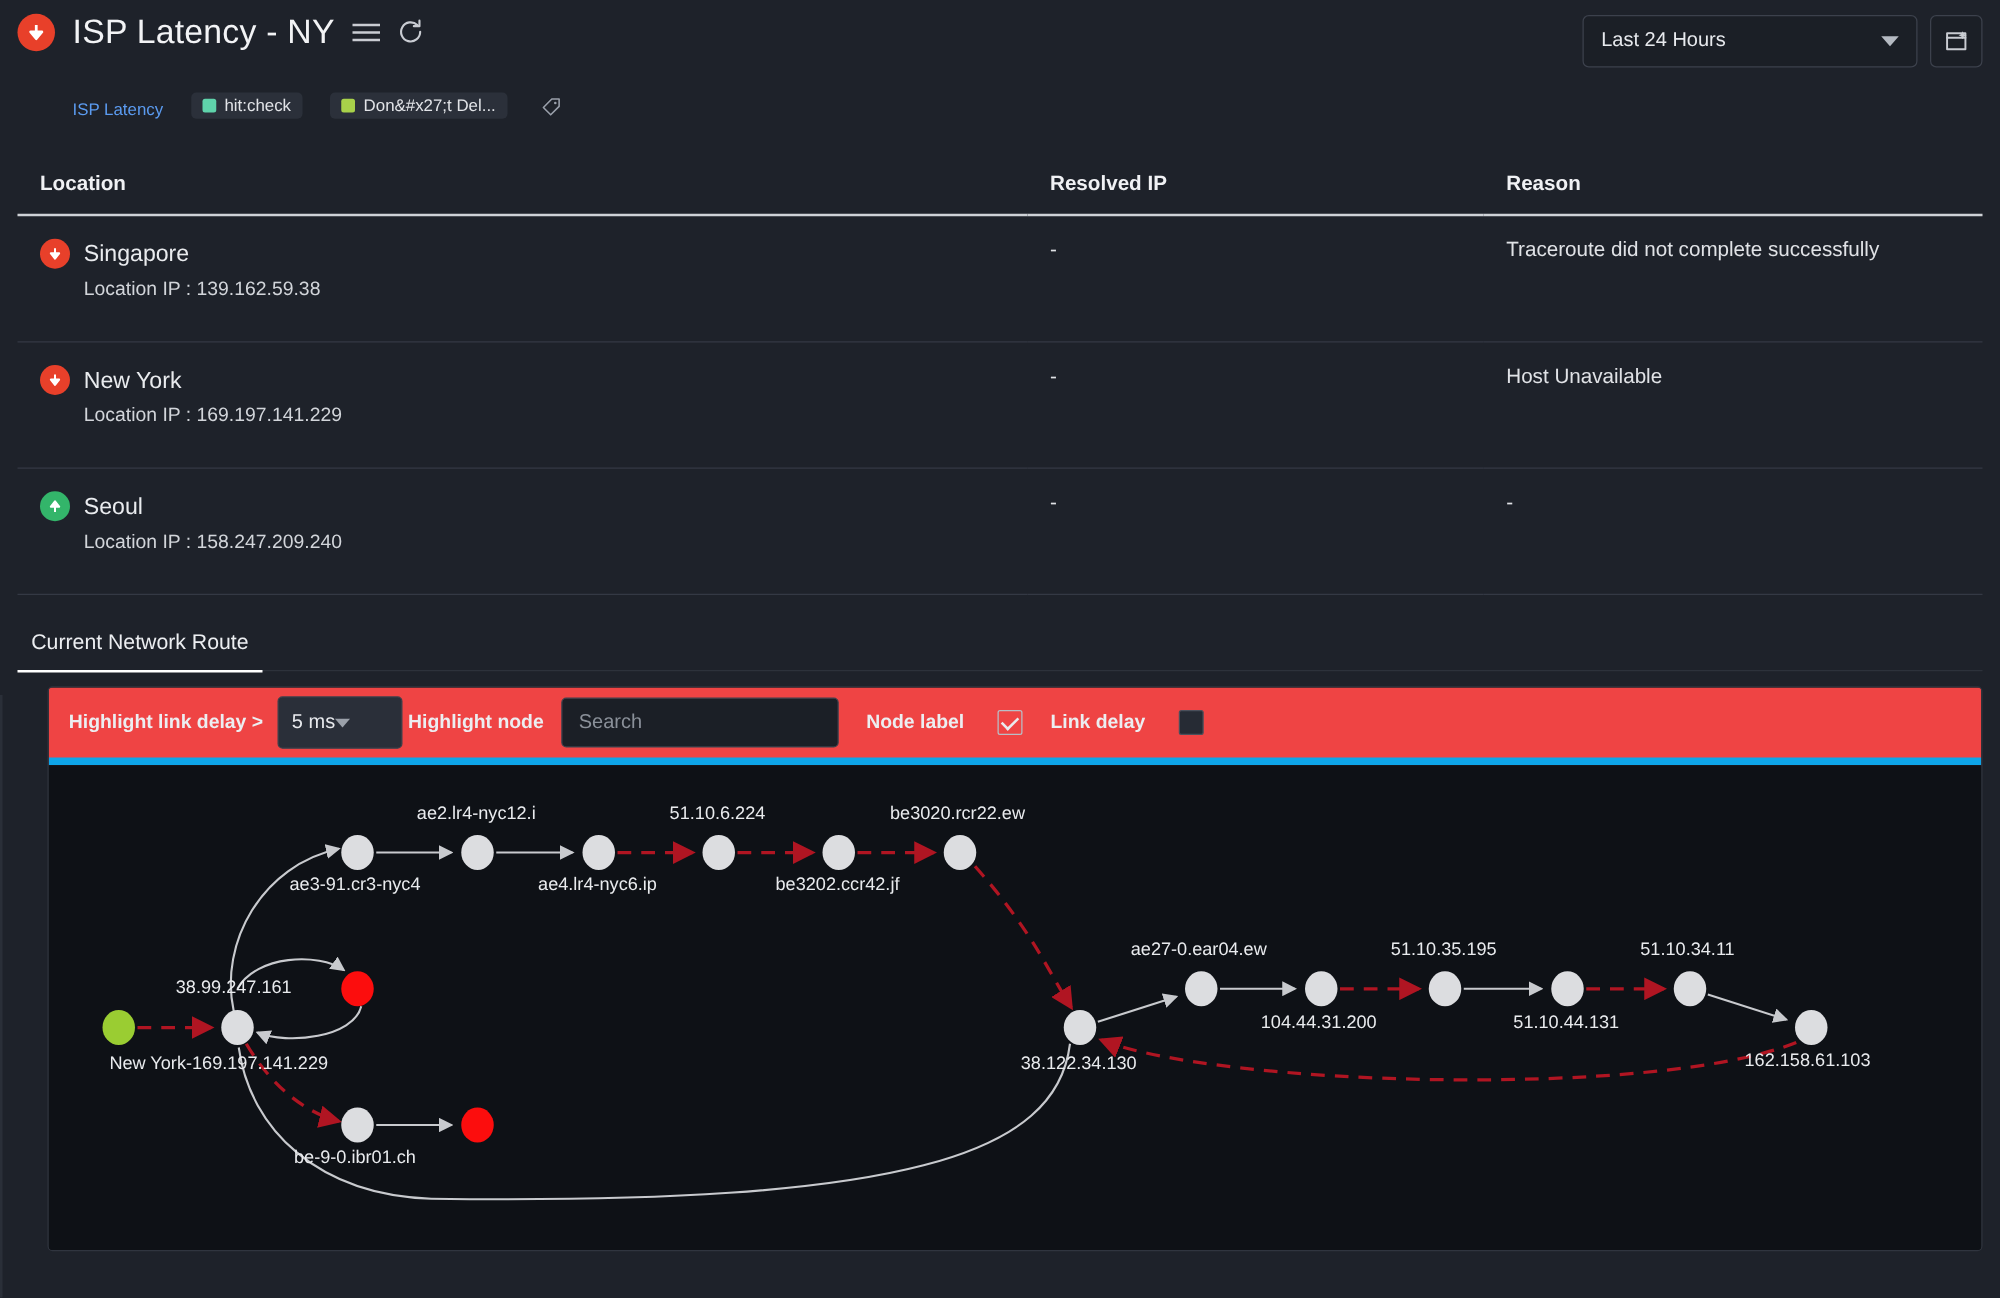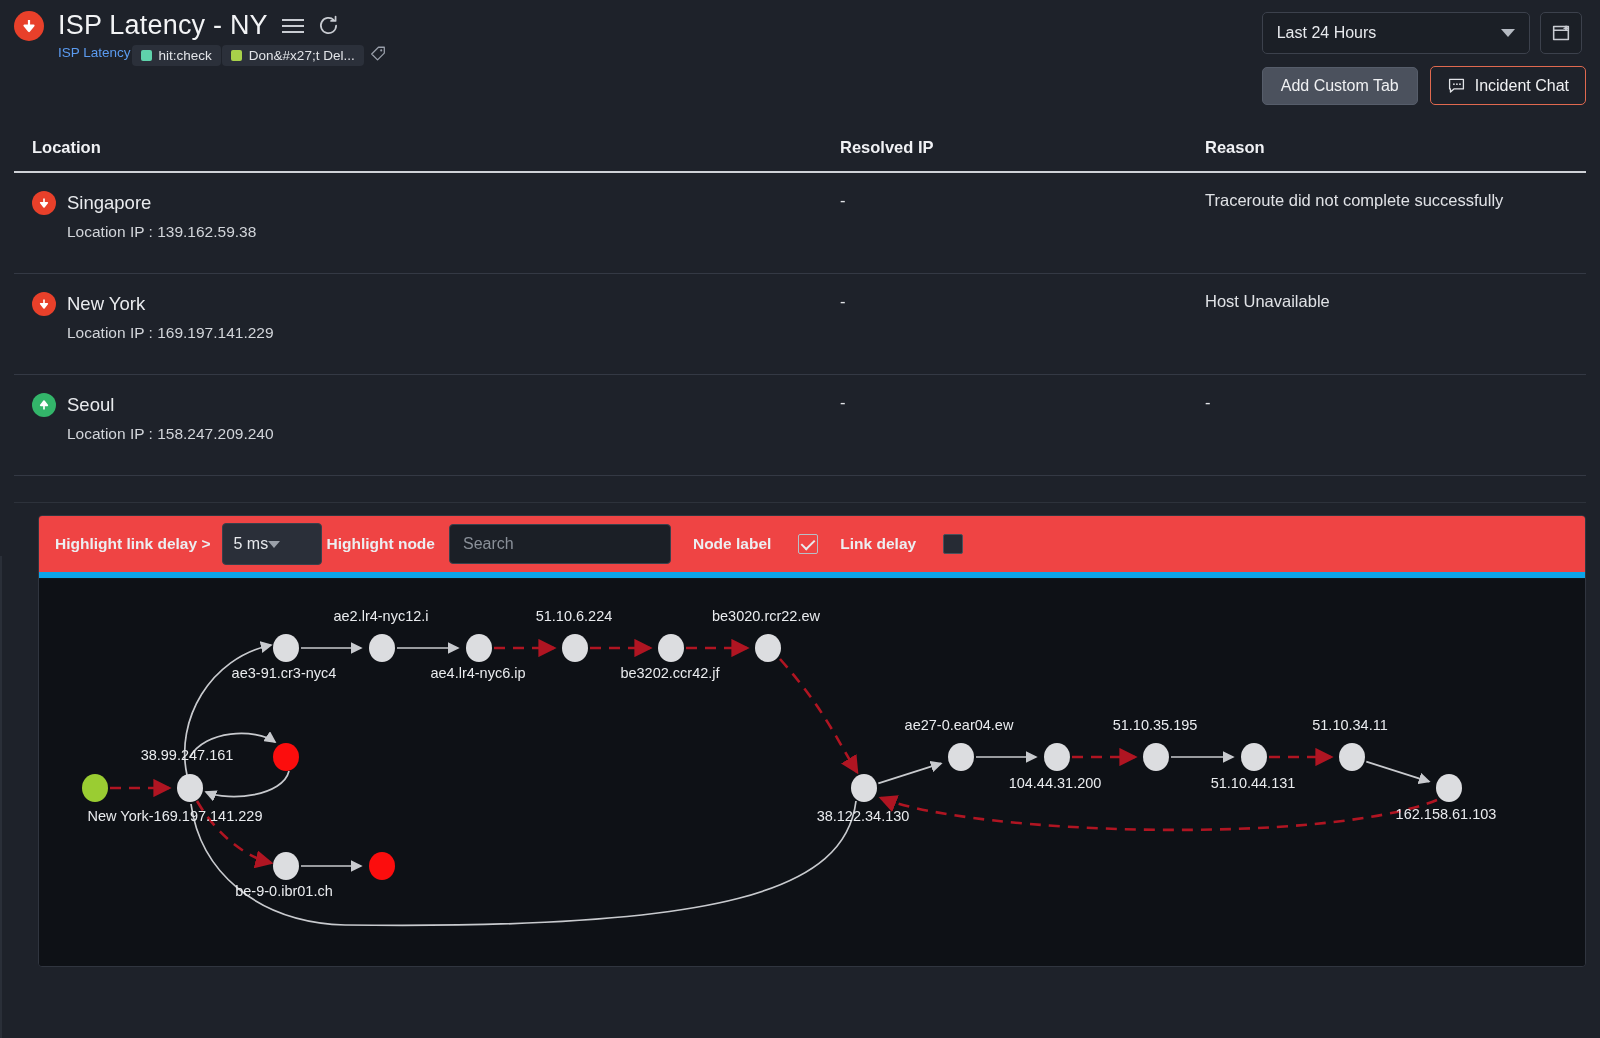--- a/index.html
+++ b/index.html
@@ -21,21 +21,21 @@
   }
   .status-dot svg { display: block; }
   .page-title { font-size: 27px; font-weight: 400; color: #f2f3f5; letter-spacing: .2px; white-space: nowrap; }
   .icon-btn { background: none; border: none; color: #c9ccd2; cursor: pointer; display: flex; align-items: center; padding: 0; }
   .hamburger { width: 22px; height: 16px; position: relative; }
   .hamburger i { position: absolute; left: 0; width: 22px; height: 2px; background: #c9ccd2; display: block; }
   .hamburger i:nth-child(1) { top: 1px; }
   .hamburger i:nth-child(2) { top: 7px; }
   .hamburger i:nth-child(3) { top: 13px; }
 
-  .tags-row { display: flex; align-items: flex-start; gap: 1px; padding: 4px 0 0 58px; }
+  .tags-row { display: flex; align-items: flex-end; gap: 22px; padding: 4px 0 0 58px; margin-top: 29px; }
   .tag-link { color: #5b9bf0; font-size: 13.5px; cursor: pointer; }
   .chip {
     display: inline-flex; align-items: center; gap: 7px;
     background: #2b303a; border-radius: 4px;
     padding: 3px 9px; font-size: 13.5px; color: #e2e4e8;
     max-width: 150px; white-space: nowrap; overflow: hidden; text-overflow: ellipsis;
   }
   .chip .sq { width: 11px; height: 11px; border-radius: 2px; flex: none; }
   .tag-icon { margin-left: 4px; color: #9aa0ab; display: flex; }
 
@@ -180,34 +180,20 @@
         <span>Last 24 Hours</span>
         <span class="caret"></span>
       </div>
       <div class="sq-btn">
         <svg width="22" height="22" viewBox="0 0 24 24" fill="none" stroke="#c9ccd2" stroke-width="1.7" stroke-linecap="round" stroke-linejoin="round">
           <path d="M4 5 H20 V19 H4 Z"></path>
             <path d="M4 9 H20"></path>
           <path d="M17.5 3.2 L18.6 5.6 L21 6.7 L18.6 7.8 L17.5 10.2 L16.4 7.8 L14 6.7 L16.4 5.6 Z" fill="#c9ccd2" stroke="none"></path>
         </svg>
       </div>
-    </div>
-    <div class="hr-bot">
-      <button class="btn-grey">Add Custom Tab</button>
-      <button class="btn-outline">
-        <span style="display:flex">
-          <svg width="19" height="19" viewBox="0 0 22 22" fill="none" stroke="#e2e4e8" stroke-width="1.5" stroke-linejoin="round">
-            <path d="M3 4 H19 V15 H8 L4 18.5 V15 H3 Z"></path>
-            <circle cx="8" cy="9.5" r="1" fill="#e2e4e8" stroke="none"></circle>
-            <circle cx="11.5" cy="9.5" r="1" fill="#e2e4e8" stroke="none"></circle>
-            <circle cx="15" cy="9.5" r="1" fill="#e2e4e8" stroke="none"></circle>
-          </svg>
-        </span>
-        <span>Incident Chat</span>
-      </button>
     </div>
   </div>
 </div>
 
 <div class="table-wrap">
   <table class="tbl">
     <thead>
       <tr>
         <th class="col-loc">Location</th>
         <th class="col-ip">Resolved IP</th>
@@ -258,20 +244,21 @@
           <div class="loc-ip"><span>Location IP : </span><span>158.247.209.240</span></div>
         </td>
         <td class="cell-txt">-</td>
         <td class="cell-txt">-</td>
       </tr>
     </tbody>
   </table>
 </div>
 
 <div class="route-sec">
+  <span class="route-tab">Current Network Route</span>
   <div class="route-divider"></div>
 
   <div class="graph-outer">
     <div class="graph-toolbar">
       <span class="tb-label">Highlight link delay &gt;</span>
       <div class="ms-select">
         <span>5 ms</span>
         <span class="caret-sm"></span>
       </div>
       <span class="tb-label tb-label2">Highlight node</span>

